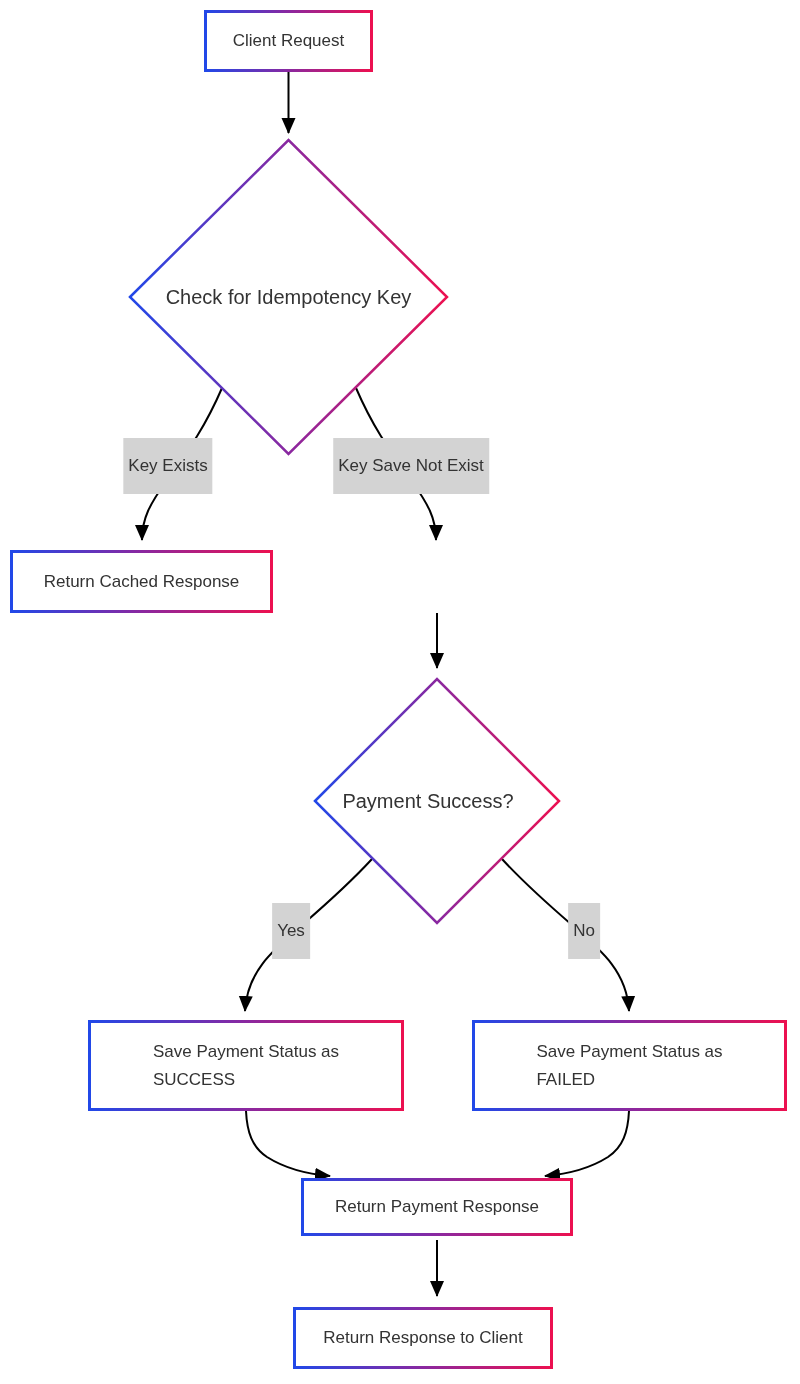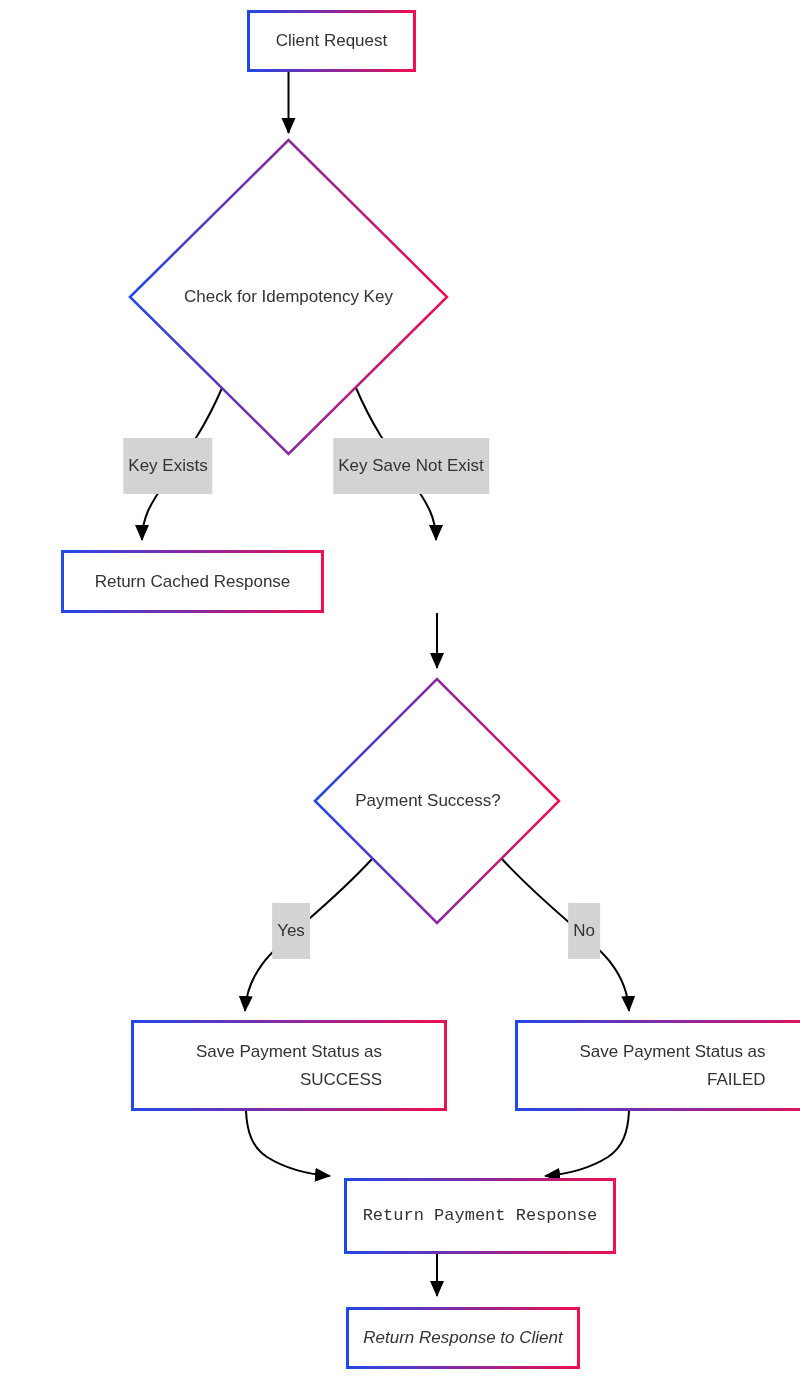--- a/index.html
+++ b/index.html
@@ -23,38 +23,37 @@
   .edges-svg{
     position:absolute;
     left:0;top:0;
     z-index:1;
   }
   .node{
     position:absolute;
     display:flex;
     align-items:center;
     justify-content:center;
-    text-align:right;
+    text-align:left;
     box-sizing:border-box;
     background:#ffffff;
     border:3px solid transparent;
     border-image:linear-gradient(90deg,var(--gradient-start),var(--gradient-mid),var(--gradient-end)) 1;
     font-size:17px;
     line-height:1.6;
     color:var(--text-color);
     white-space:pre-line;
     z-index:2;
     padding:1px 8px;
-    margin-left:43px;
   }
   .diamond-label{
     position:absolute;
     transform:translate(-50%,-50%);
     text-align:center;
-    font-size:17px;
+    font-size:20px;
     color:var(--text-color);
     white-space:nowrap;
     z-index:2;
   }
   .edge-label{
     position:absolute;
     transform:translate(-50%,-50%);
     background:var(--label-bg);
     padding:18px 5px;
     font-size:17px;
@@ -91,32 +90,32 @@
       <path d="M629 1111 C628 1132 623 1147 608 1157 C589 1169 569 1174 545 1176" marker-end="url(#arrow)"></path>
       <path d="M437 1240 V1296" marker-end="url(#arrow)"></path>
     </g>
 
     <polygon points="130,297 288.5,140 447,297 288.5,454" fill="#ffffff" stroke="url(#nodeGrad)" stroke-width="2.5"></polygon>
     <polygon points="315,801 437,679 559,801 437,923" fill="#ffffff" stroke="url(#nodeGrad)" stroke-width="2.5"></polygon>
   </svg>
 
   <div class="node" style="left:204px;top:10px;width:169px;height:62px;">Client Request</div>
 
-  <div class="node" style="left:18px;top:550px;width:263px;height:63px;">Return Cached Response</div>
+  <div class="node" style="left:10px;top:550px;width:263px;height:63px;">Return Cached Response</div>
 
 
   <div class="node" style="left:88px;top:1020px;width:316px;height:91px;">Save Payment Status as
 SUCCESS</div>
 
   <div class="node" style="left:472px;top:1020px;width:315px;height:91px;">Save Payment Status as
 FAILED</div>
 
-  <div class="node" style="left:301px;top:1178px;width:272px;height:76px;font-family:Liberation Mono, monospace;">Return Payment Response</div>
+  <div class="node" style="left:301px;top:1178px;width:272px;height:58px;">Return Payment Response</div>
 
-  <div class="node" style="left:303px;top:1307px;width:234px;height:62px;font-style:italic;">Return Response to Client</div>
+  <div class="node" style="left:293px;top:1307px;width:260px;height:62px;">Return Response to Client</div>
 
   <div class="diamond-label" style="left:288.5px;top:297px;">Check for Idempotency Key</div>
 
   <div class="diamond-label" style="left:428px;top:801px;">Payment Success?</div>
 
   <div class="edge-label" style="left:168px;top:466px;">Key Exists</div>
 
   <div class="edge-label" style="left:411px;top:466px;">Key Save Not Exist</div>
 
   <div class="edge-label" style="left:291px;top:931px;text-align:center;">Yes</div>

